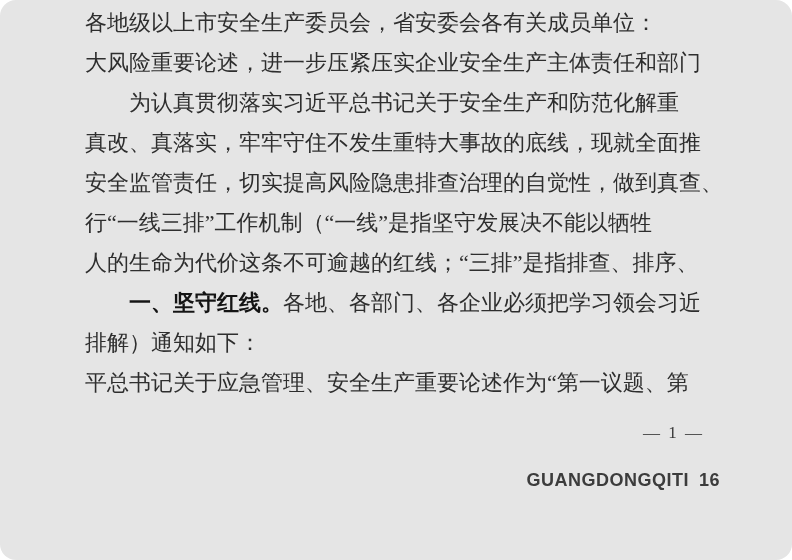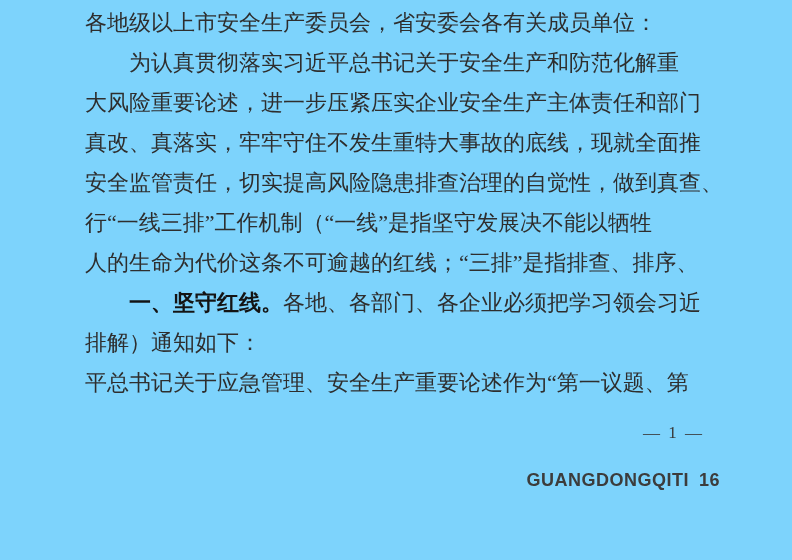--- a/index.html
+++ b/index.html
@@ -4,23 +4,24 @@
 <style>
   html, body {
     margin: 0;
     padding: 0;
     background: #ffffff;
   }
   .canvas {
     position: relative;
     width: 792px;
     height: 560px;
-    background: #7dd3fc;
+    background: #e5e5e5;
     overflow: hidden;
     font-family: "Liberation Serif", "DejaVu Serif", serif;
+    border-radius: 16px;
   }
   .body-text {
     position: absolute;
     left: 85px;
     top: 3px;
     width: 620px;
     color: #2e2e2e;
   }
   .line {
     height: 40px;
@@ -64,22 +65,22 @@
     margin-left: 10px;
   }
 </style>
 </head>
 <body>
 
 <div class="canvas">
 
   <div class="body-text">
     <div class="line">各地级以上市安全生产委员会，省安委会各有关成员单位：</div>
+    <div class="line">大风险重要论述，进一步压紧压实企业安全生产主体责任和部门</div>
     <div class="line indent">为认真贯彻落实习近平总书记关于安全生产和防范化解重</div>
-    <div class="line">大风险重要论述，进一步压紧压实企业安全生产主体责任和部门</div>
     <div class="line">真改、真落实，牢牢守住不发生重特大事故的底线，现就全面推</div>
     <div class="line">安全监管责任，切实提高风险隐患排查治理的自觉性，做到真查、</div>
     <div class="line">行“一线三排”工作机制（“一线”是指坚守发展决不能以牺牲</div>
     <div class="line">人的生命为代价这条不可逾越的红线；“三排”是指排查、排序、</div>
     <div class="line indent">
       <span class="bold">一、坚守红线。</span><span>各地、各部门、各企业必须把学习领会习近</span>
     </div>
     <div class="line">排解）通知如下：</div>
     <div class="line">平总书记关于应急管理、安全生产重要论述作为“第一议题、第</div>
   </div>

